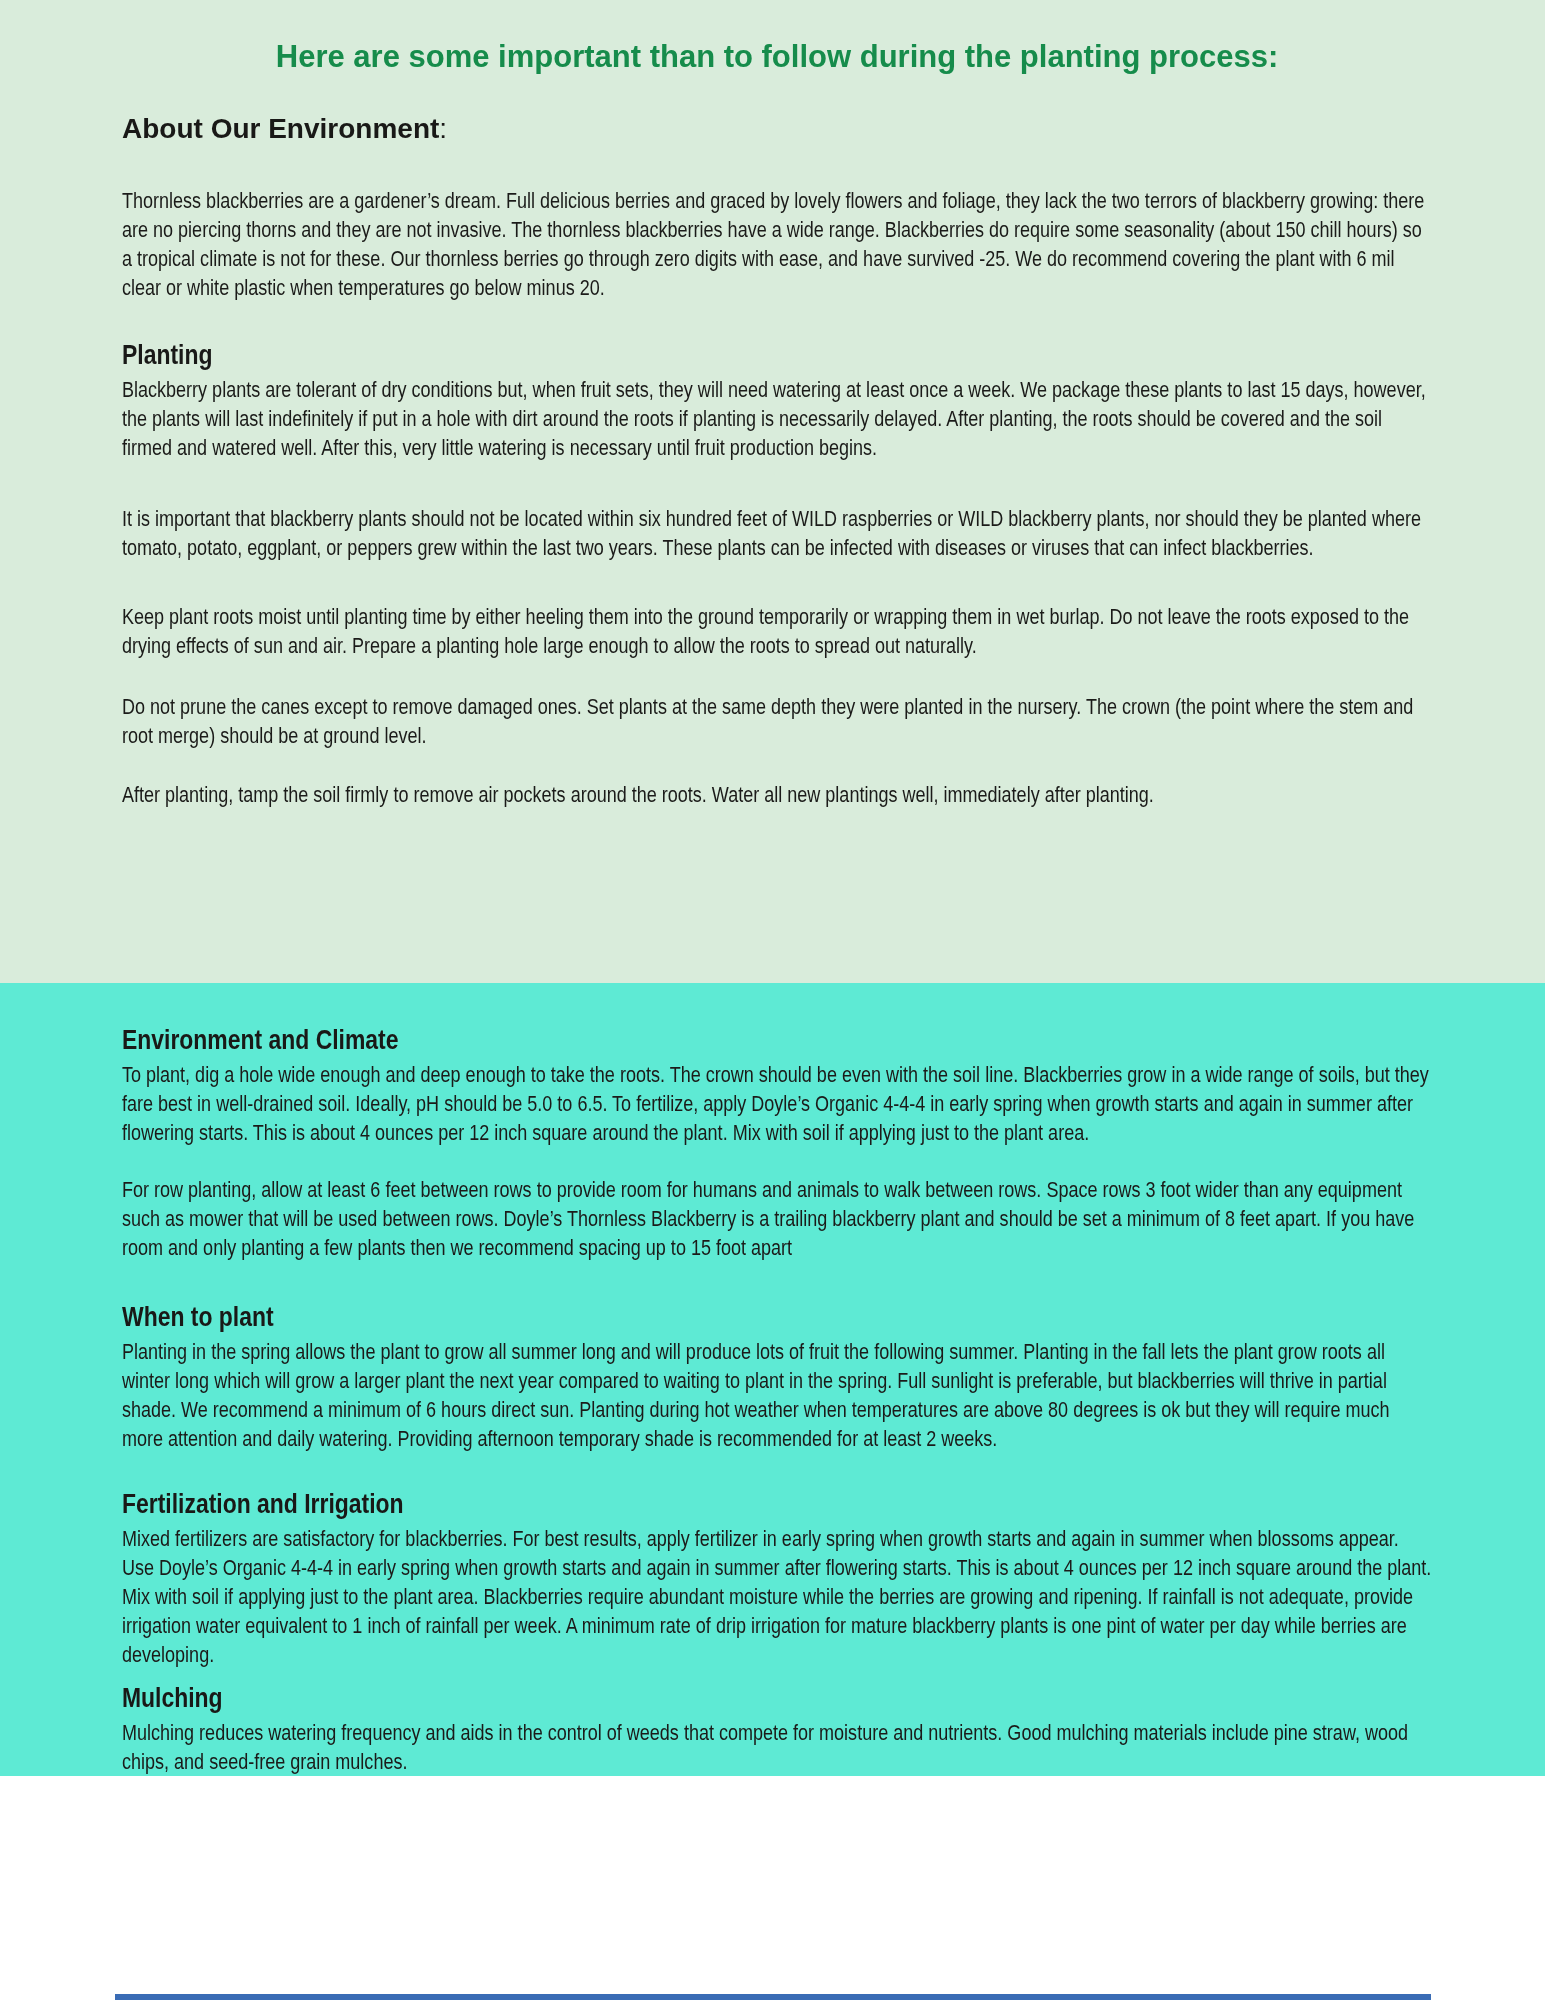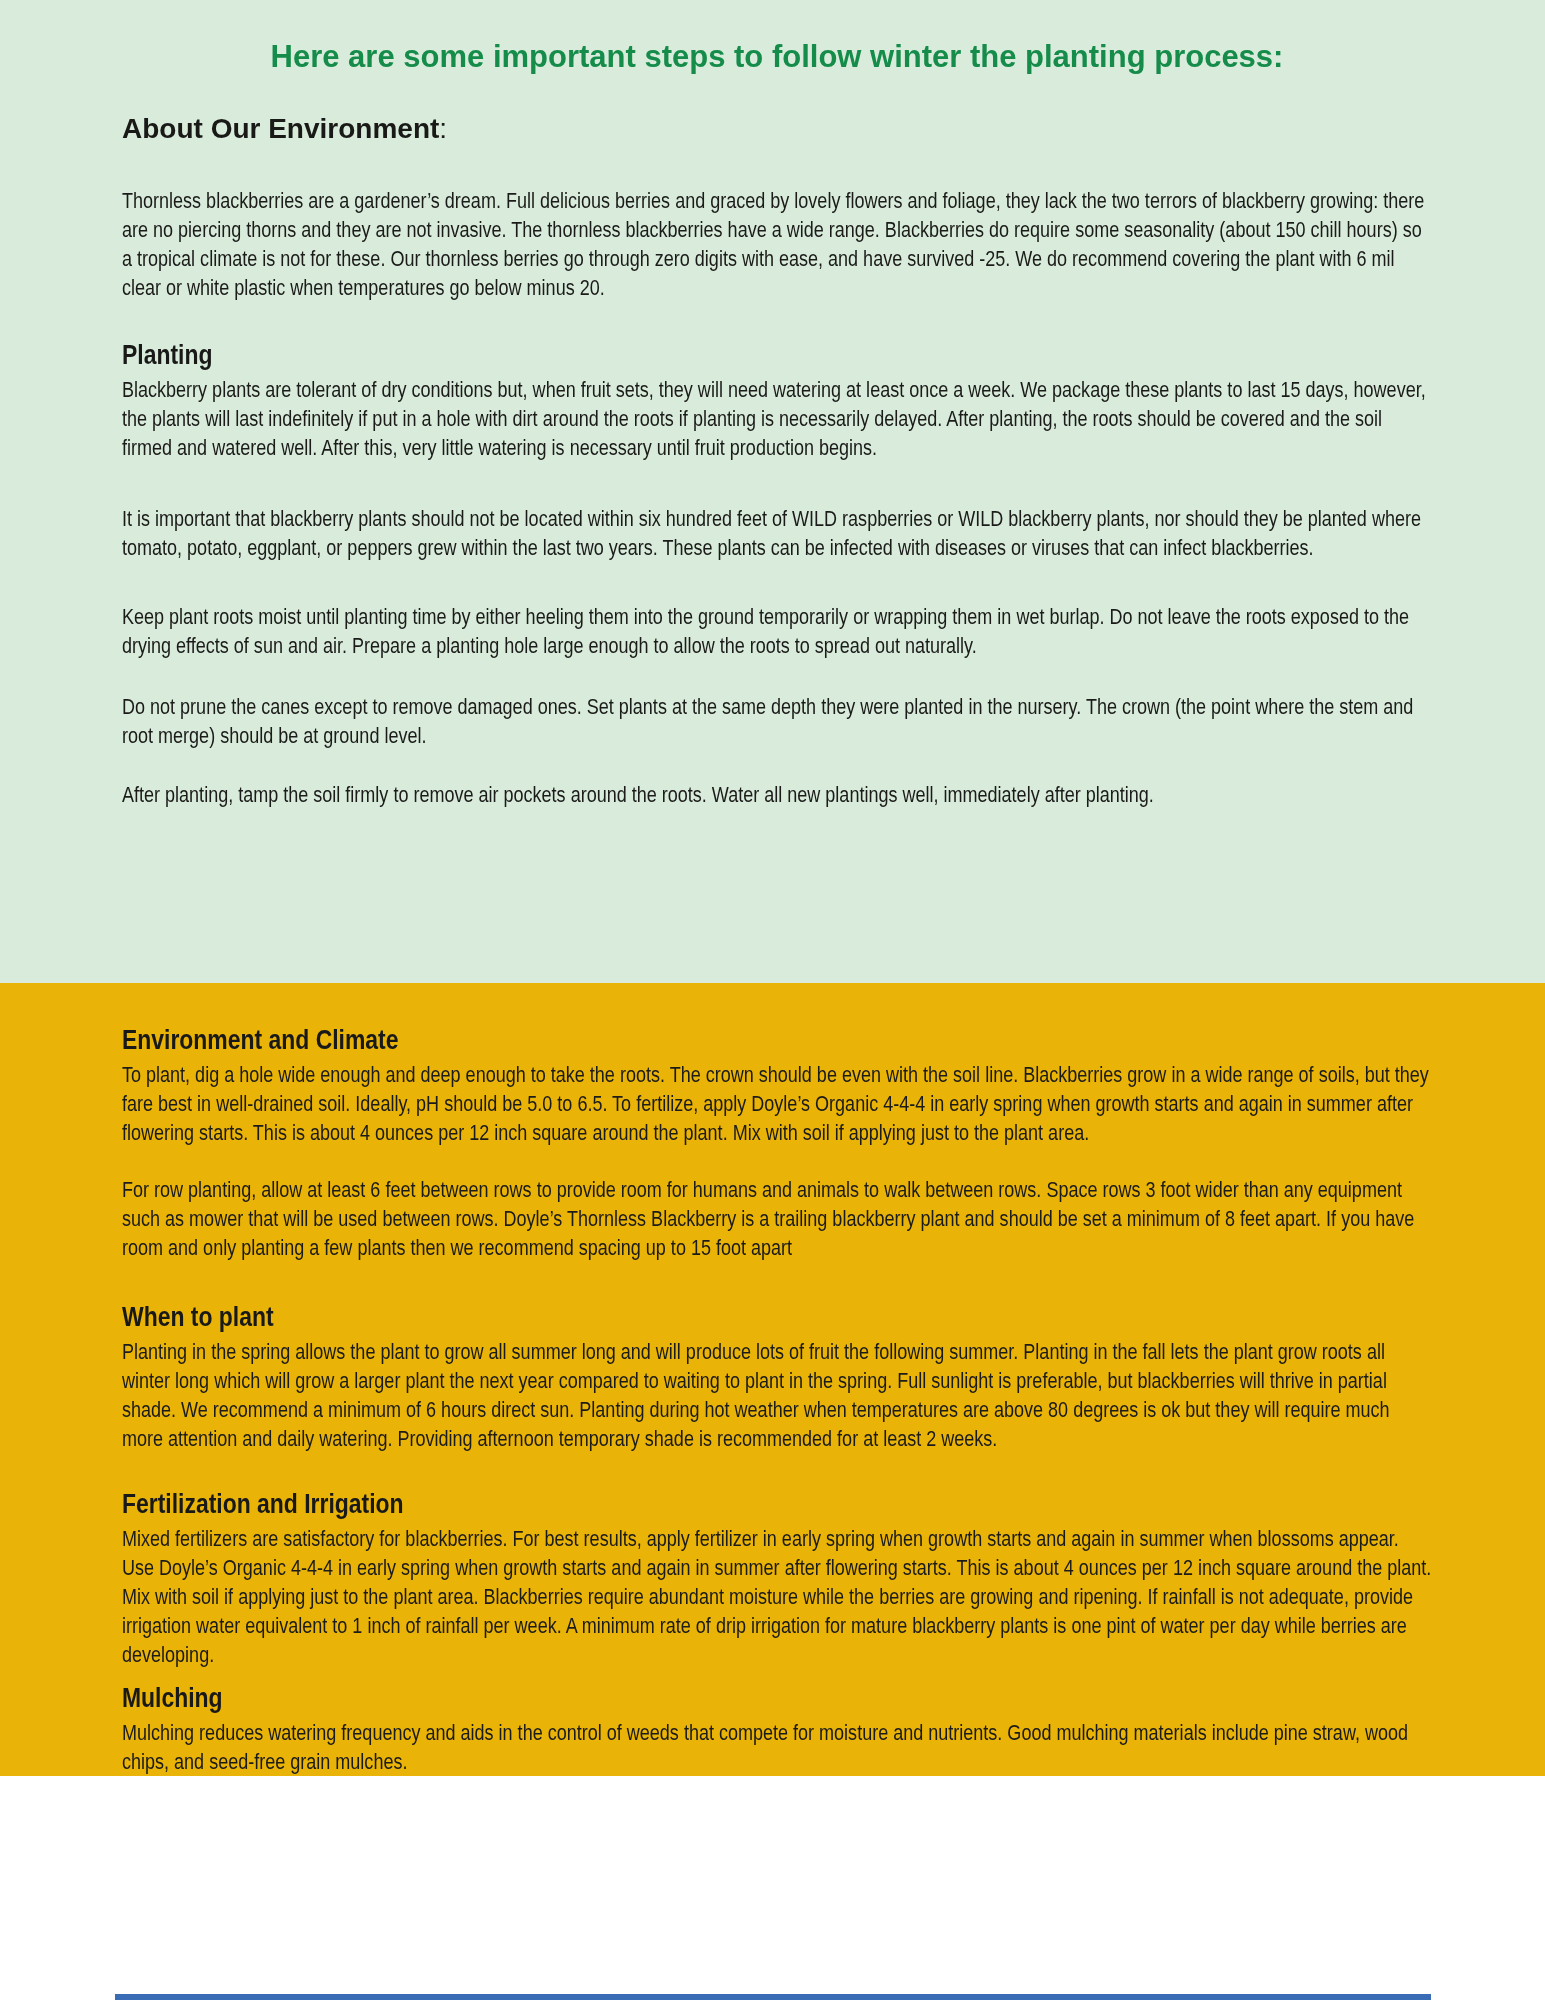--- a/index.html
+++ b/index.html
@@ -22,21 +22,21 @@
     width: 1545px;
     height: 983px;
     background: #d9ecdb;
     padding: 38px 0 0 122px;
     overflow: visible;
   }
   .white-block {
     box-sizing: border-box;
     width: 1545px;
     padding: 40px 0 0 122px;
-    background: #eab308;
+    background: #5eead4;
   }
   .doc-title {
     width: 1310px;
     margin: 0;
     text-align: center;
     font-size: 31px;
     line-height: 38px;
     font-weight: bold;
     color: #168c4b;
   }
@@ -79,21 +79,21 @@
     background: #3a6cb5;
   }
 </style>
 </head>
 <body>
 
 <div class="page">
 
   <section class="green-block">
 
-    <h1 class="doc-title">Here are some important steps to follow winter the planting process:</h1>
+    <h1 class="doc-title">Here are some important than to follow during the planting process:</h1>
 
     <h2 class="mt36"><span>About Our Environment</span><span class="colon">:</span></h2>
 
     <p class="par cond mt40">Thornless blackberries are a gardener’s dream. Full delicious berries and graced by lovely flowers and foliage, they lack the two terrors of blackberry growing: there are no piercing thorns and they are not invasive. The thornless blackberries have a wide range. Blackberries do require some seasonality (about 150 chill hours) so a tropical climate is not for these. Our thornless berries go through zero digits with ease, and have survived -25. We do recommend covering the plant with 6 mil clear or white plastic when temperatures go below minus 20.</p>
 
     <h2 class="cond mt36">Planting</h2>
 
     <p class="par cond mt3">Blackberry plants are tolerant of dry conditions but, when fruit sets, they will need watering at least once a week. We package these plants to last 15 days, however, the plants will last indefinitely if put in a hole with dirt around the roots if planting is necessarily delayed. After planting, the roots should be covered and the soil firmed and watered well. After this, very little watering is necessary until fruit production begins.</p>
     <p class="par cond mt42">It is important that blackberry plants should not be located within six hundred feet of WILD raspberries or WILD blackberry plants, nor should they be planted where tomato, potato, eggplant, or peppers grew within the last two years. These plants can be infected with diseases or viruses that can infect blackberries.</p>
     <p class="par cond mt40">Keep plant roots moist until planting time by either heeling them into the ground temporarily or wrapping them in wet burlap. Do not leave the roots exposed to the drying effects of sun and air. Prepare a planting hole large enough to allow the roots to spread out naturally.</p>

